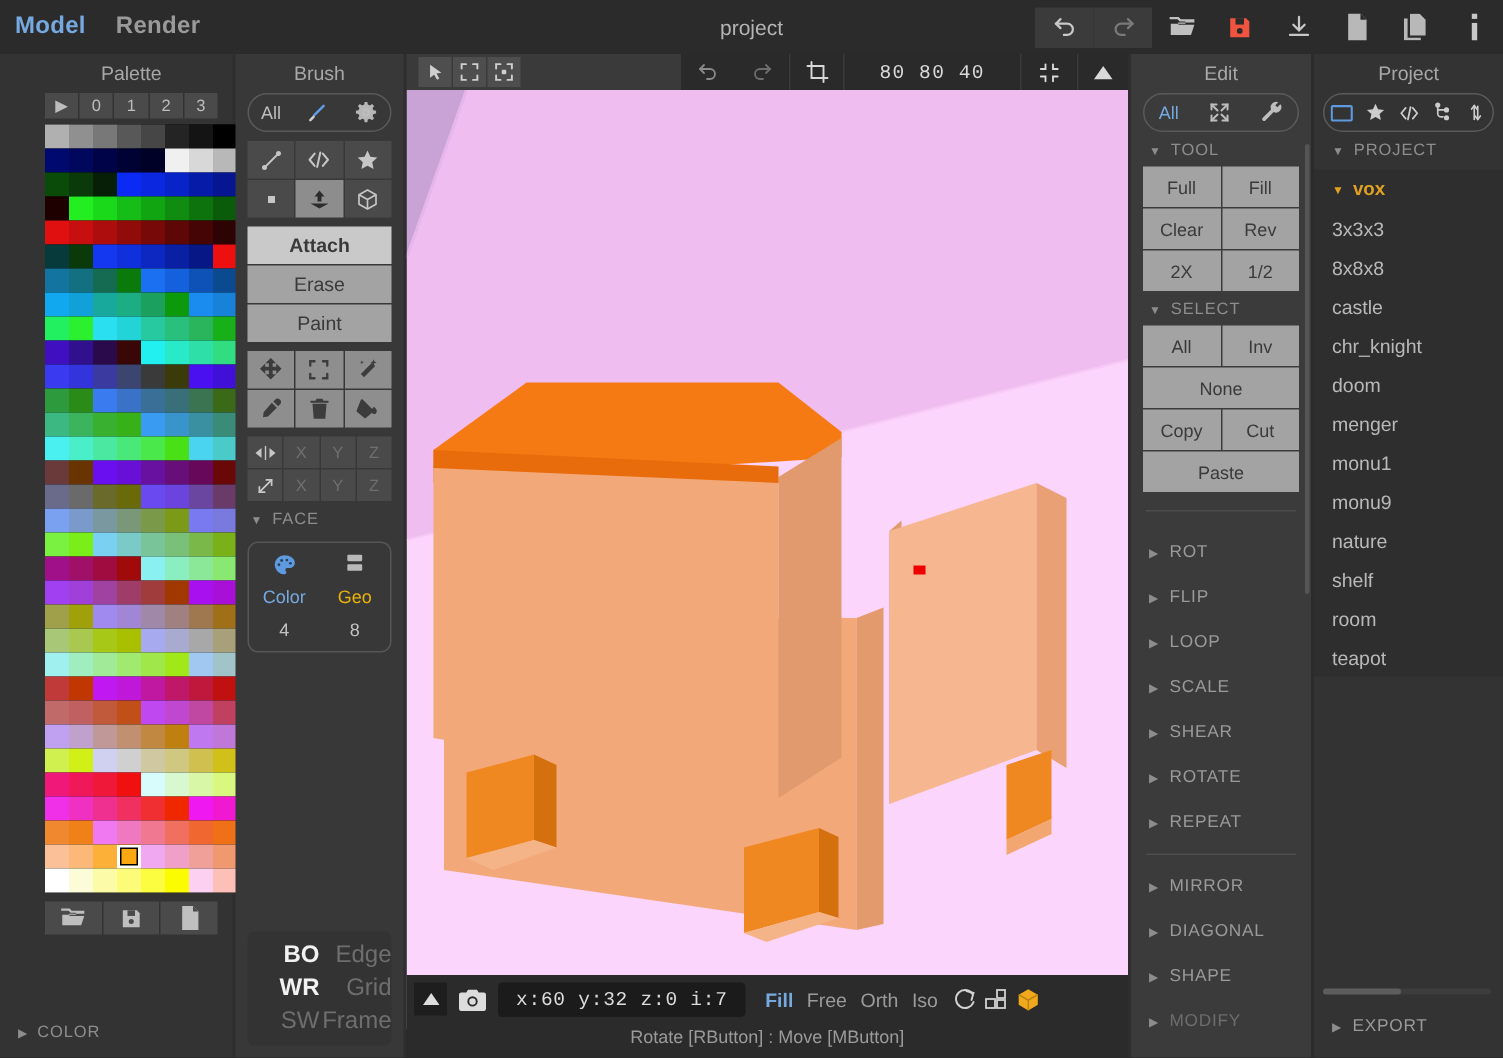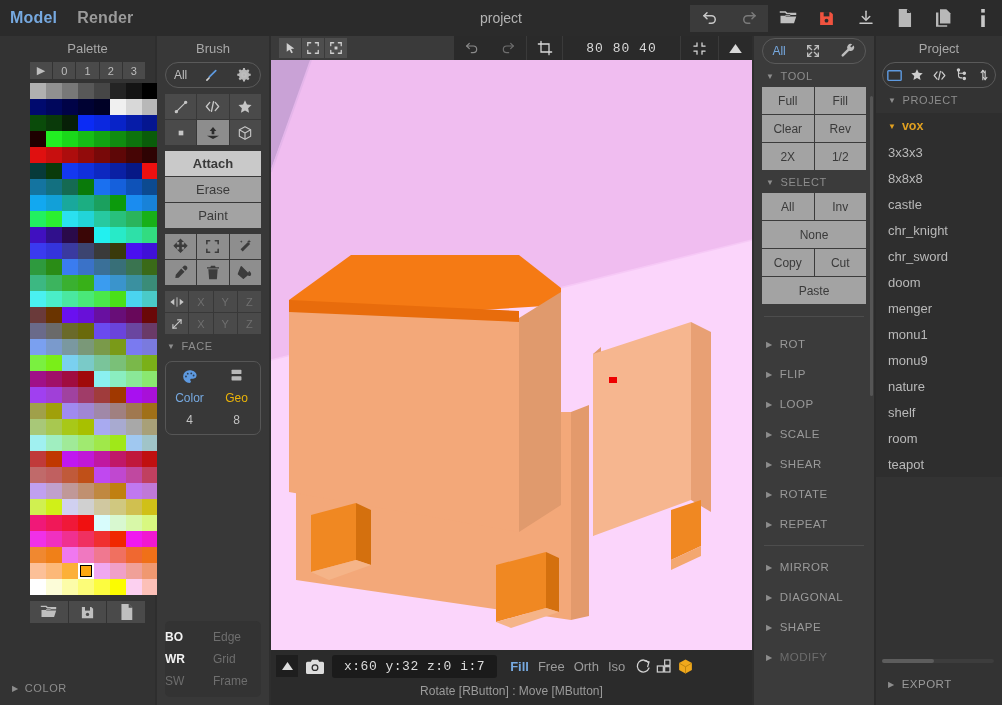--- a/index.html
+++ b/index.html
@@ -111,21 +111,21 @@
   .face-col { flex: 1; text-align: center; }
   .face-col .ic { font-size: 14px; height: 20px; }
   .face-col .nm { font-size: 12px; color: #eab308; padding-top: 3px; }
   .face-col .nm.on { color: #76a9e0; }
   .face-col .vl { font-size: 12px; color: #c2c2c2; padding-top: 8px; }
   #bo-box {
     position: absolute; left: 8px; bottom: 8px; width: 96px; background: #333333;
     border-radius: 5px; padding: 5px 0;
   }
   .bo-row { display: flex; height: 22px; align-items: center; }
-  .bo-row > span { flex: 1; text-align: left; font-size: 12px; }
+  .bo-row > span { flex: 1; text-align: right; font-size: 16px; }
   .bo-on { color: #f2f2f2; font-weight: bold; }
   .bo-off { color: #6e6e6e; }
 
   
   #viewport { position: absolute; left: 271px; top: 36px; width: 481px; height: 669px; background: #2b2b2b; }
   #vp-top {
     position: absolute; left: 0; top: 0; width: 481px; height: 24px;
     background: #3a3a3a; display: flex; align-items: center;
   }
   .vt-btn {
@@ -862,20 +862,21 @@
                 <path d="M12 12.4V22" fill="none" stroke="#b8800c" stroke-width="1.2"></path>
               </svg>
           </span>
         </div>
       </div>
       <div id="hint">Rotate [RButton] : Move [MButton]</div>
     </div>
   </div>
 
   <div id="edit-panel">
+    <div class="panel-title">Edit</div>
     <div class="pill">
       <span class="lbl on">All</span>
       <span>
         <svg width="16" height="16" viewBox="0 0 24 24" fill="none" stroke="currentColor" stroke-width="2" stroke-linecap="round">
             <line x1="4" y1="4" x2="10" y2="10"></line>
             <line x1="20" y1="4" x2="14" y2="10"></line>
             <line x1="4" y1="20" x2="10" y2="14"></line>
             <line x1="20" y1="20" x2="14" y2="14"></line>
             <polyline points="4 9 4 4 9 4"></polyline>
             <polyline points="15 4 20 4 20 9"></polyline>
@@ -1015,21 +1016,20 @@
 
     <div id="proj-list">
       <div class="pitem root">
         <span class="tri" style="color:#e0a021">▼</span>
         <span>vox</span>
       </div>
     <div class="pitem">3x3x3</div>
         <div class="pitem">8x8x8</div>
         <div class="pitem">castle</div>
         <div class="pitem">chr_knight</div>
-        <div class="pitem">chr_sword</div>
         <div class="pitem">doom</div>
         <div class="pitem">menger</div>
         <div class="pitem">monu1</div>
         <div class="pitem">monu9</div>
         <div class="pitem">nature</div>
         <div class="pitem">shelf</div>
         <div class="pitem">room</div>
         <div class="pitem">teapot</div>
       </div>
 

